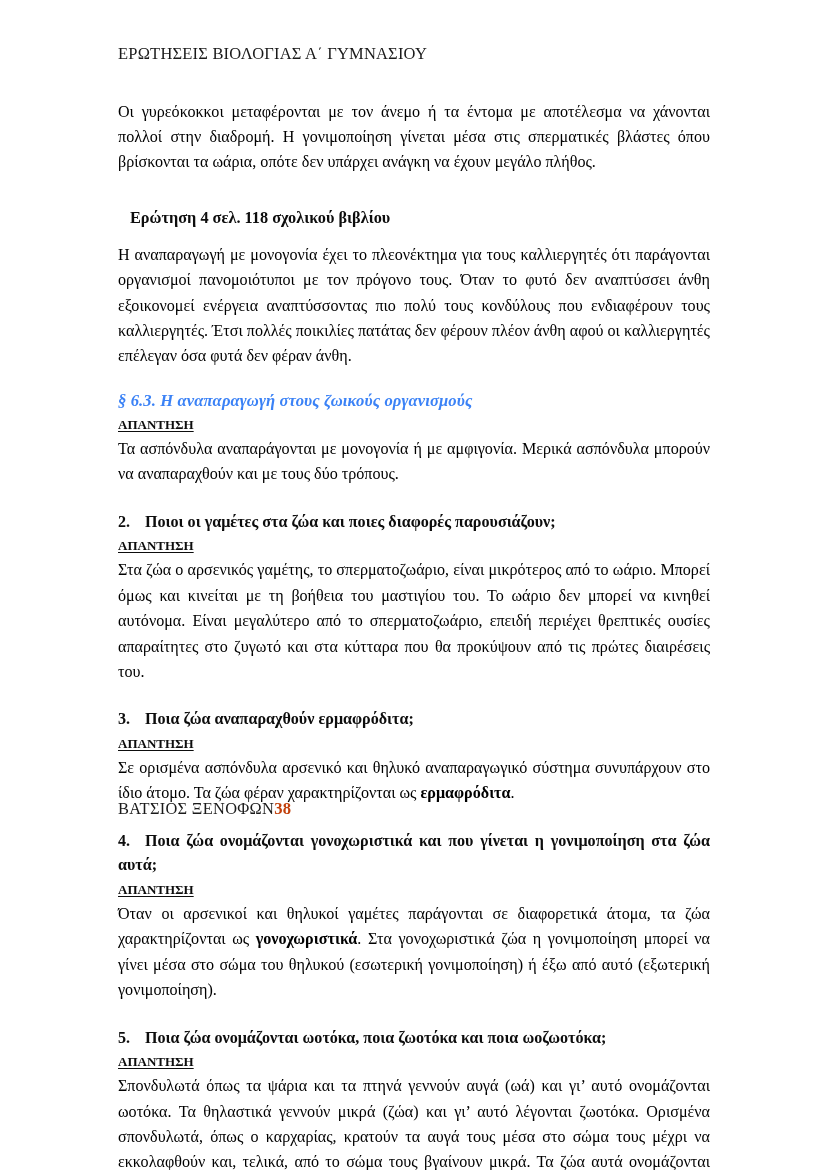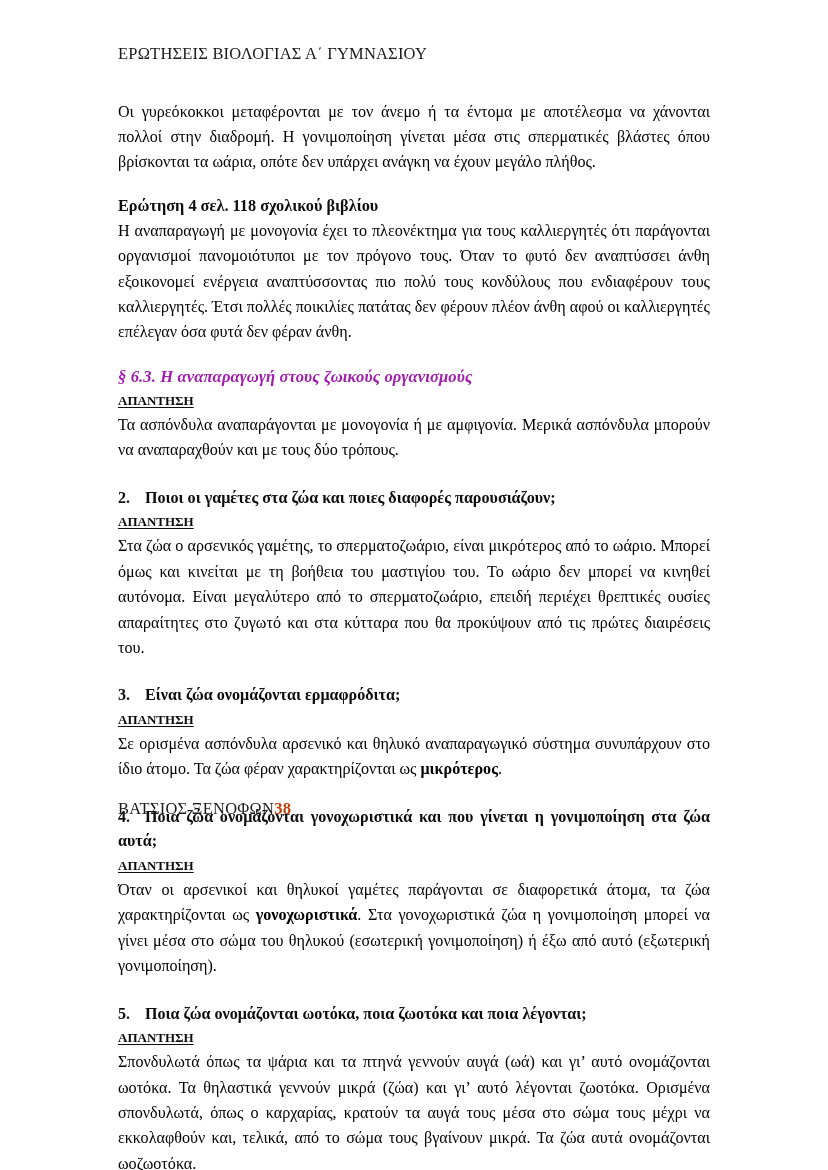--- a/index.html
+++ b/index.html
@@ -64,21 +64,21 @@
   }
   .q-label.justify {
     text-align: justify;
     text-align-last: left;
   }
 
   .bold-head {
     font-weight: bold;
     font-size: 16.3px;
     line-height: 24px;
-    margin: 0;
+    margin: 12px;
     color: #0d0d0d;
   }
 
   .section-head {
     font-weight: bold;
     font-style: italic;
     font-size: 16.6px;
     line-height: 25px;
     margin: 0;
     letter-spacing: 0.1px;
@@ -129,21 +129,21 @@
     <p class="para justify">Οι γυρεόκοκκοι μεταφέρονται με τον άνεμο ή τα έντομα με αποτέλεσμα να χάνονται πολλοί στην διαδρομή. Η γονιμοποίηση γίνεται μέσα στις σπερματικές βλάστες όπου βρίσκονται τα ωάρια, οπότε δεν υπάρχει ανάγκη να έχουν μεγάλο πλήθος.</p>
 
     <div class="gap-md"></div>
 
     <p class="bold-head">Ερώτηση 4 σελ. 118 σχολικού βιβλίου</p>
 
     <p class="para justify">Η αναπαραγωγή με μονογονία έχει το πλεονέκτημα για τους καλλιεργητές ότι παράγονται οργανισμοί πανομοιότυποι με τον πρόγονο τους. Όταν το φυτό δεν αναπτύσσει άνθη εξοικονομεί ενέργεια αναπτύσσοντας πιο πολύ τους κονδύλους που ενδιαφέρουν τους καλλιεργητές. Έτσι πολλές ποικιλίες πατάτας δεν φέρουν πλέον άνθη αφού οι καλλιεργητές επέλεγαν όσα φυτά δεν φέραν άνθη.</p>
 
     <div class="gap-md"></div>
 
-    <p class="section-head" style="color: #a21caf;">§ 6.3. Η αναπαραγωγή στους ζωικούς οργανισμούς</p>
+    <p class="section-head" style="color: #3b82f6;">§ 6.3. Η αναπαραγωγή στους ζωικούς οργανισμούς</p>
 
     <div>
       <p class="answer-tag">
         <span class="u">ΑΠΑΝΤΗΣΗ</span>
       </p>
       <p class="para justify">
         <span>Τα ασπόνδυλα αναπαράγονται με μονογονία ή με αμφιγονία. Μερικά ασπόνδυλα μπορούν να αναπαραχθούν και με τους δύο τρόπους.</span><b class="inline-strong"></b><span></span>
       </p>
     </div>
 
@@ -158,27 +158,27 @@
       </p>
       <p class="para justify">
         <span>Στα ζώα ο αρσενικός γαμέτης, το σπερματοζωάριο, είναι μικρότερος από το ωάριο. Μπορεί όμως και κινείται με τη βοήθεια του μαστιγίου του. Το ωάριο δεν μπορεί να κινηθεί αυτόνομα. Είναι μεγαλύτερο από το σπερματοζωάριο, επειδή περιέχει θρεπτικές ουσίες απαραίτητες στο ζυγωτό και στα κύτταρα που θα προκύψουν από τις πρώτες διαιρέσεις του.</span><b class="inline-strong"></b><span></span>
       </p>
     </div>
 
     <div class="gap-lg"></div>
 
     <div>
       <p class="q-label">
-        <span class="num">3.</span><span>Είναι ζώα ονομάζονται ερμαφρόδιτα;</span>
-      </p>
-      <p class="answer-tag">
-        <span class="u">ΑΠΑΝΤΗΣΗ</span>
-      </p>
-      <p class="para justify">
-        <span>Σε ορισμένα ασπόνδυλα αρσενικό και θηλυκό αναπαραγωγικό σύστημα συνυπάρχουν στο ίδιο άτομο. Τα ζώα φέραν χαρακτηρίζονται ως </span><b class="inline-strong">μικρότερος</b><span>.</span>
+        <span class="num">3.</span><span>Ποια ζώα αναπαραχθούν ερμαφρόδιτα;</span>
+      </p>
+      <p class="answer-tag">
+        <span class="u">ΑΠΑΝΤΗΣΗ</span>
+      </p>
+      <p class="para justify">
+        <span>Σε ορισμένα ασπόνδυλα αρσενικό και θηλυκό αναπαραγωγικό σύστημα συνυπάρχουν στο ίδιο άτομο. Τα ζώα φέραν χαρακτηρίζονται ως </span><b class="inline-strong">ερμαφρόδιτα</b><span>.</span>
       </p>
     </div>
 
     <div class="gap-lg"></div>
 
     <div>
       <p class="q-label justify">
         <span class="num">4.</span><span>Ποια ζώα ονομάζονται γονοχωριστικά και που γίνεται η γονιμοποίηση στα ζώα αυτά;</span>
       </p>
       <p class="answer-tag">
@@ -186,21 +186,21 @@
       </p>
       <p class="para justify">
         <span>Όταν οι αρσενικοί και θηλυκοί γαμέτες παράγονται σε διαφορετικά άτομα, τα ζώα χαρακτηρίζονται ως </span><b class="inline-strong">γονοχωριστικά</b><span>. Στα γονοχωριστικά ζώα η γονιμοποίηση μπορεί να γίνει μέσα στο σώμα του θηλυκού (εσωτερική γονιμοποίηση) ή έξω από αυτό (εξωτερική γονιμοποίηση).</span>
       </p>
     </div>
 
     <div class="gap-lg"></div>
 
     <div>
       <p class="q-label">
-        <span class="num">5.</span><span>Ποια ζώα ονομάζονται ωοτόκα, ποια ζωοτόκα και ποια λέγονται;</span>
+        <span class="num">5.</span><span>Ποια ζώα ονομάζονται ωοτόκα, ποια ζωοτόκα και ποια ωοζωοτόκα;</span>
       </p>
       <p class="answer-tag">
         <span class="u">ΑΠΑΝΤΗΣΗ</span>
       </p>
       <p class="para justify">
         <span>Σπονδυλωτά όπως τα ψάρια και τα πτηνά γεννούν αυγά (ωά) και γι’ αυτό ονομάζονται ωοτόκα. Τα θηλαστικά γεννούν μικρά (ζώα) και γι’ αυτό λέγονται ζωοτόκα. Ορισμένα σπονδυλωτά, όπως ο καρχαρίας, κρατούν τα αυγά τους μέσα στο σώμα τους μέχρι να εκκολαφθούν και, τελικά, από το σώμα τους βγαίνουν μικρά. Τα ζώα αυτά ονομάζονται ωοζωοτόκα.</span><b class="inline-strong"></b><span></span>
       </p>
     </div>
 
   </div>

